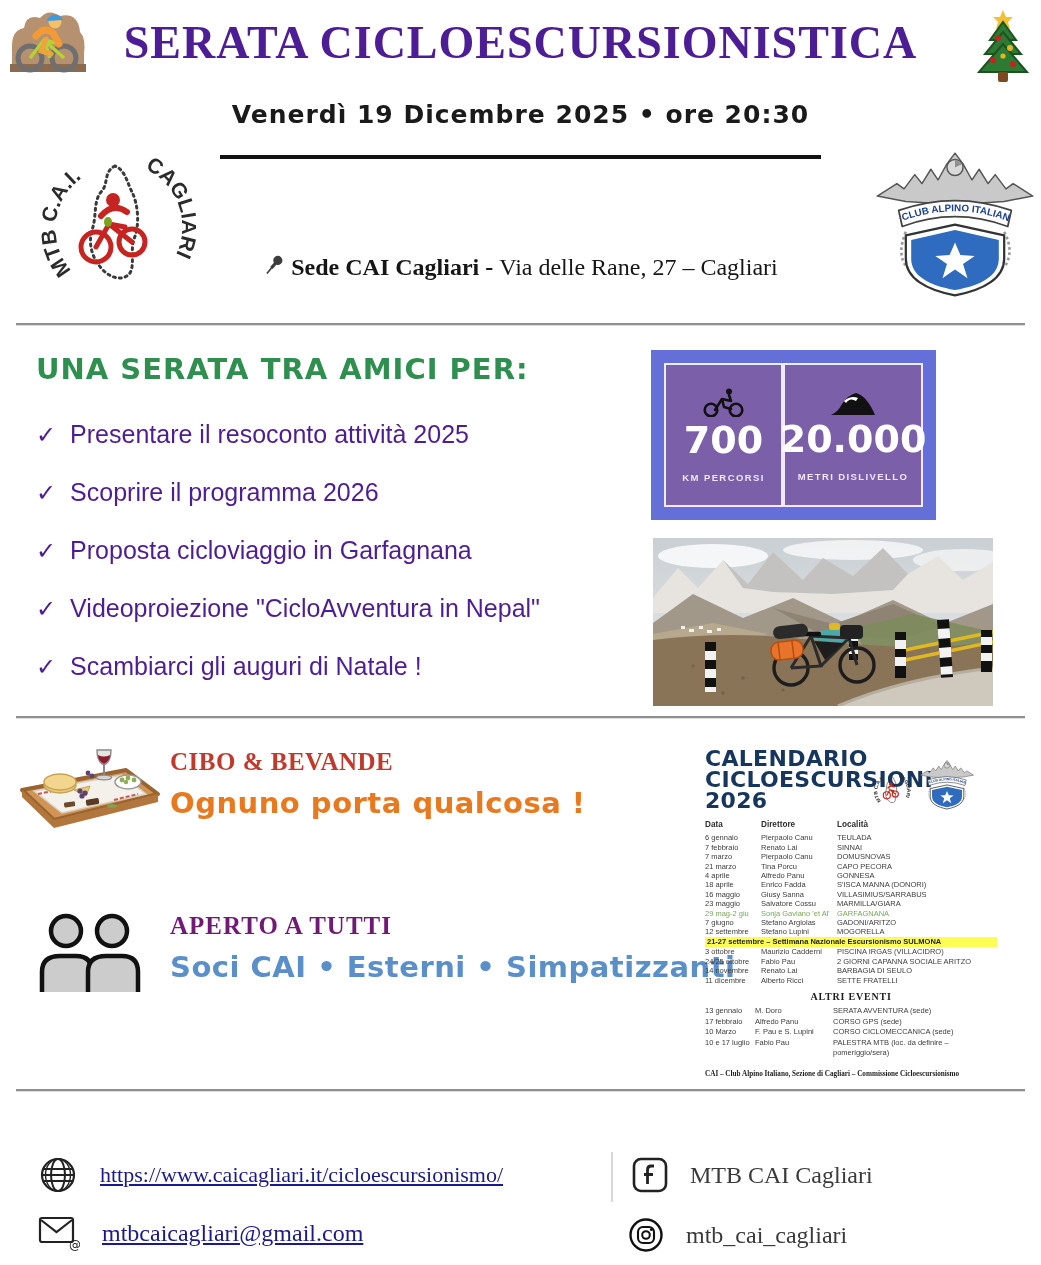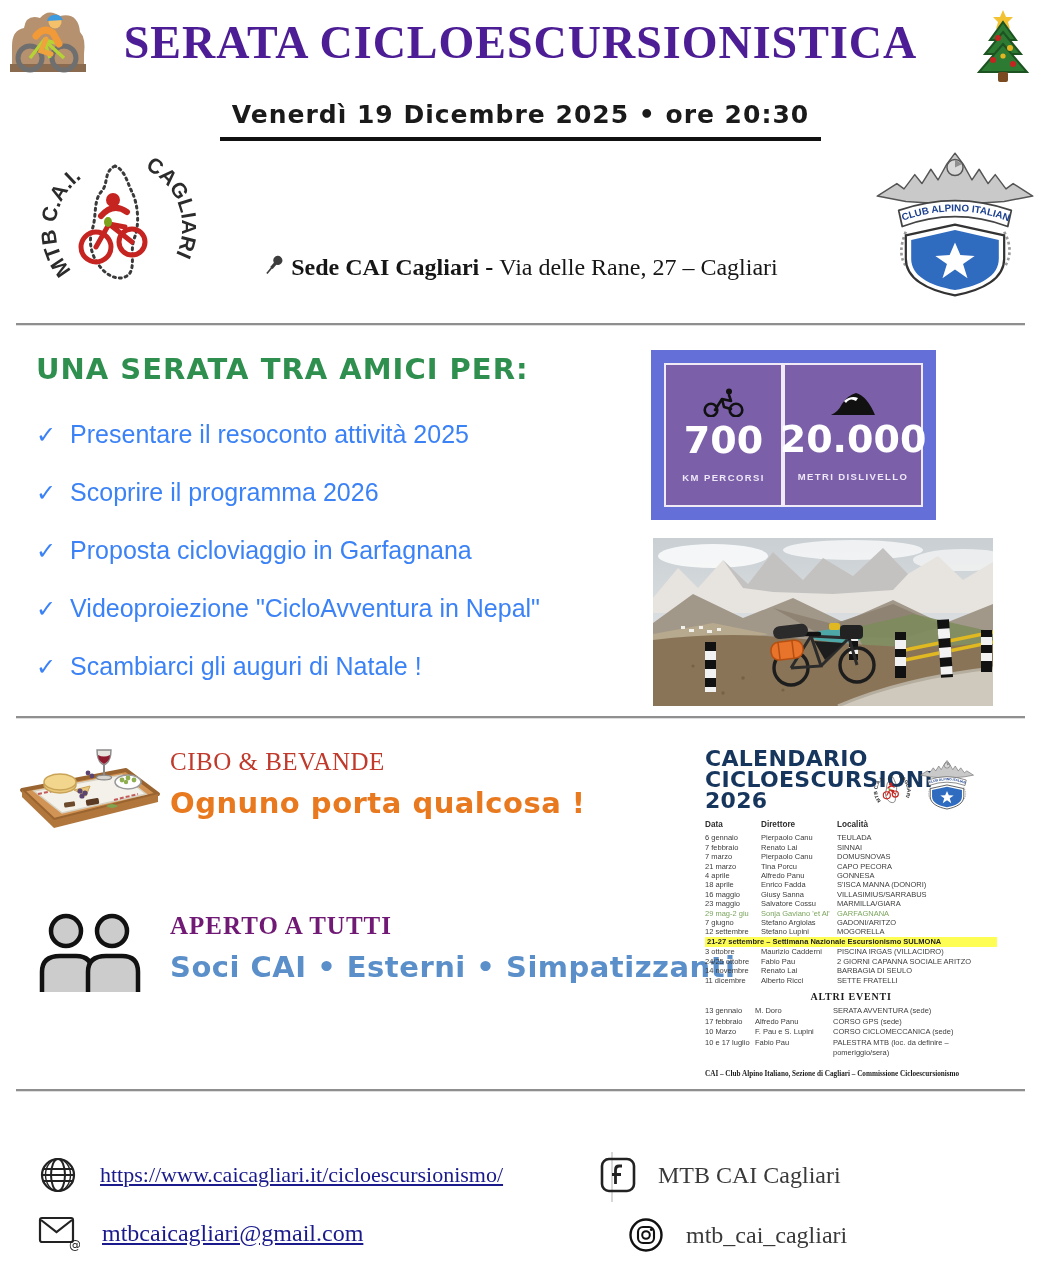--- a/index.html
+++ b/index.html
@@ -6,61 +6,61 @@
   .page{position:relative;width:1041px;height:1265px;background:#fff;overflow:hidden;
         font-family:"Liberation Sans",sans-serif;color:#1a1a1a;}
 
   
   .title{position:absolute;left:0;top:16px;width:100%;text-align:center;
          font-family:"Liberation Serif",serif;font-size:46px;font-weight:600;
          letter-spacing:1px;color:#4c1d95;}
   .date-wrap{position:absolute;left:0;top:100px;width:100%;text-align:center;}
   .date-line{display:inline-block;font-family:"DejaVu Sans",sans-serif;font-weight:bold;
              font-size:25px;letter-spacing:1px;border-bottom:4px solid #111;
-             padding:0 12px 8px;}
+             padding:0 12px 26px;}
   .biker-emoji{position:absolute;left:6px;top:6px;}
   .tree-emoji{position:absolute;left:972px;top:8px;}
 
   
   .mtb-logo-big{position:absolute;left:33px;top:140px;}
   .cai-logo-big{position:absolute;left:870px;top:146px;}
   .venue{position:absolute;left:0;top:254px;width:100%;text-align:center;
          font-family:"Liberation Serif",serif;font-size:24px;color:#161616;}
   .venue b{font-weight:bold;}
   .venue .pin{vertical-align:-3px;margin-right:6px;}
 
   .divider{position:absolute;left:16px;width:1009px;height:2px;background:#8f8f8f;
            box-shadow:0 1px 0 #dedede;}
   .div1{top:323px;} .div2{top:716px;} .div3{top:1089px;}
 
   
   .agenda-heading{position:absolute;left:36px;top:352px;font-family:"DejaVu Sans",sans-serif;
                   font-size:29px;font-weight:600;letter-spacing:1px;}
   .agenda-list{position:absolute;left:36px;top:420px;margin:0;padding:0;list-style:none;}
-  .agenda-list li{font-size:25px;margin-bottom:29px;color:#3b82f6;
+  .agenda-list li{font-size:25px;margin-bottom:29px;color:#4c1d95;
                   font-family:"Liberation Sans",sans-serif;}
   .agenda-list .chk{margin-right:14px;font-size:24px;}
 
   
   .stats{position:absolute;left:651px;top:350px;width:285px;height:170px;
          display:flex;justify-content:space-between;align-items:center;padding:12px 13px;
          box-sizing:border-box;}
   .stat-card{width:140px;height:144px;display:flex;flex-direction:column;align-items:center;
              justify-content:center;border:2px solid #efeaf6;box-sizing:border-box;}
   .stat-value{color:#fff;font-family:"DejaVu Sans",sans-serif;font-weight:bold;font-size:38px;
               line-height:1.05;margin-top:4px;}
   .stat-label{color:#eee7f7;font-size:9.5px;letter-spacing:1.4px;margin-top:12px;
               font-weight:bold;}
 
   .photo{position:absolute;left:653px;top:538px;width:340px;height:168px;}
 
   
   .tray{position:absolute;left:8px;top:742px;}
   .food-heading{position:absolute;left:170px;top:748px;font-family:"Liberation Serif",serif;
-                font-weight:normal;font-size:25px;letter-spacing:.5px;}
+                font-weight:bold;font-size:25px;letter-spacing:.5px;}
   .food-line{position:absolute;left:170px;top:786px;font-family:"DejaVu Sans",sans-serif;
              font-size:29px;font-weight:600;letter-spacing:.5px;}
   .people{position:absolute;left:34px;top:912px;}
   .open-heading{position:absolute;left:170px;top:912px;font-family:"Liberation Serif",serif;
                 font-weight:bold;font-size:25px;letter-spacing:1px;}
   .open-line{position:absolute;left:170px;top:950px;font-family:"DejaVu Sans",sans-serif;
              font-size:29px;font-weight:600;letter-spacing:.5px;}
 
   
   .calendar{position:absolute;left:705px;top:748px;width:292px;}
@@ -74,21 +74,21 @@
   .cal-band{font-weight:bold;color:#222;padding:.5px 2px;white-space:nowrap;}
   .cal-other-title{text-align:center;font-family:"Liberation Serif",serif;font-weight:bold;
                    font-size:10px;letter-spacing:.8px;margin:7px 0 5px;color:#1c1c1c;}
   .cal-other .cal-row{grid-template-columns:50px 78px 1fr;line-height:10.5px;}
   .cal-footnote{margin-top:11px;font-family:"Liberation Serif",serif;font-weight:bold;
                 font-size:7.2px;color:#1c1c1c;white-space:nowrap;}
 
   
   .f-row{position:absolute;display:flex;align-items:center;gap:22px;}
   .f-web{left:38px;top:1155px;} .f-mail{left:38px;top:1215px;}
-  .f-fb{left:600px;top:1157px;} .f-ig{left:628px;top:1217px;}
+  .f-fb{left:632px;top:1157px;} .f-ig{left:628px;top:1217px;}
   .f-link{font-family:"Liberation Serif",serif;font-size:22px;color:#1a1a8c;
           text-decoration:underline;}
   .f-mail .f-link{font-size:24px;}
   .f-social{font-family:"Liberation Serif",serif;font-size:24px;color:#3a3a3a;
             text-decoration:none;}
   .vdivider{position:absolute;left:611px;top:1152px;width:2px;height:50px;background:#d8d8d8;}
 </style>
 </head>
 <body>
 

